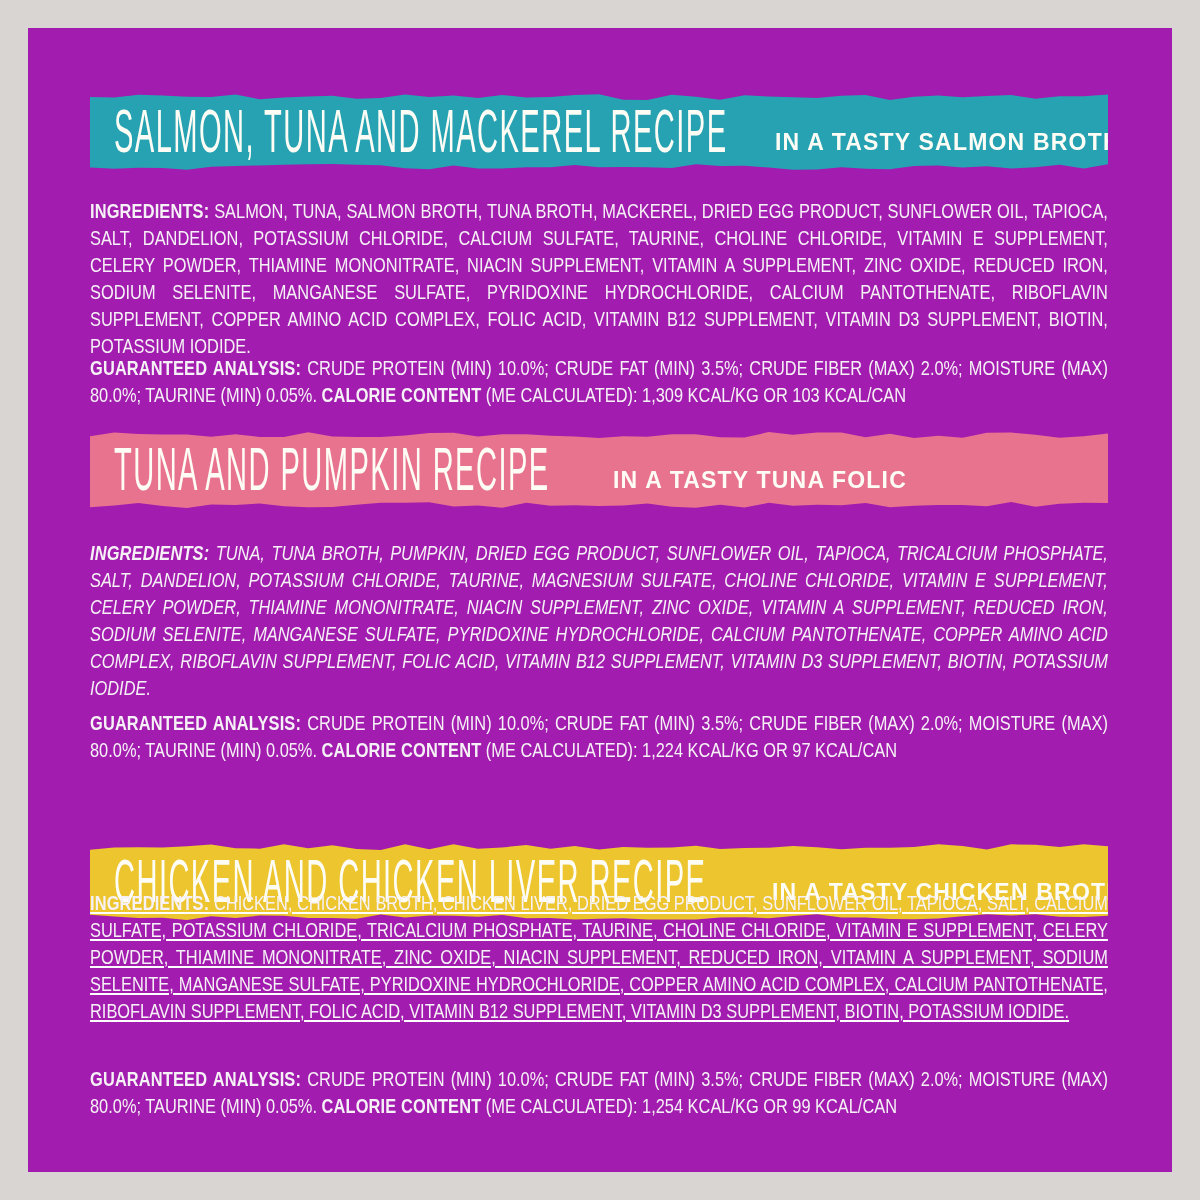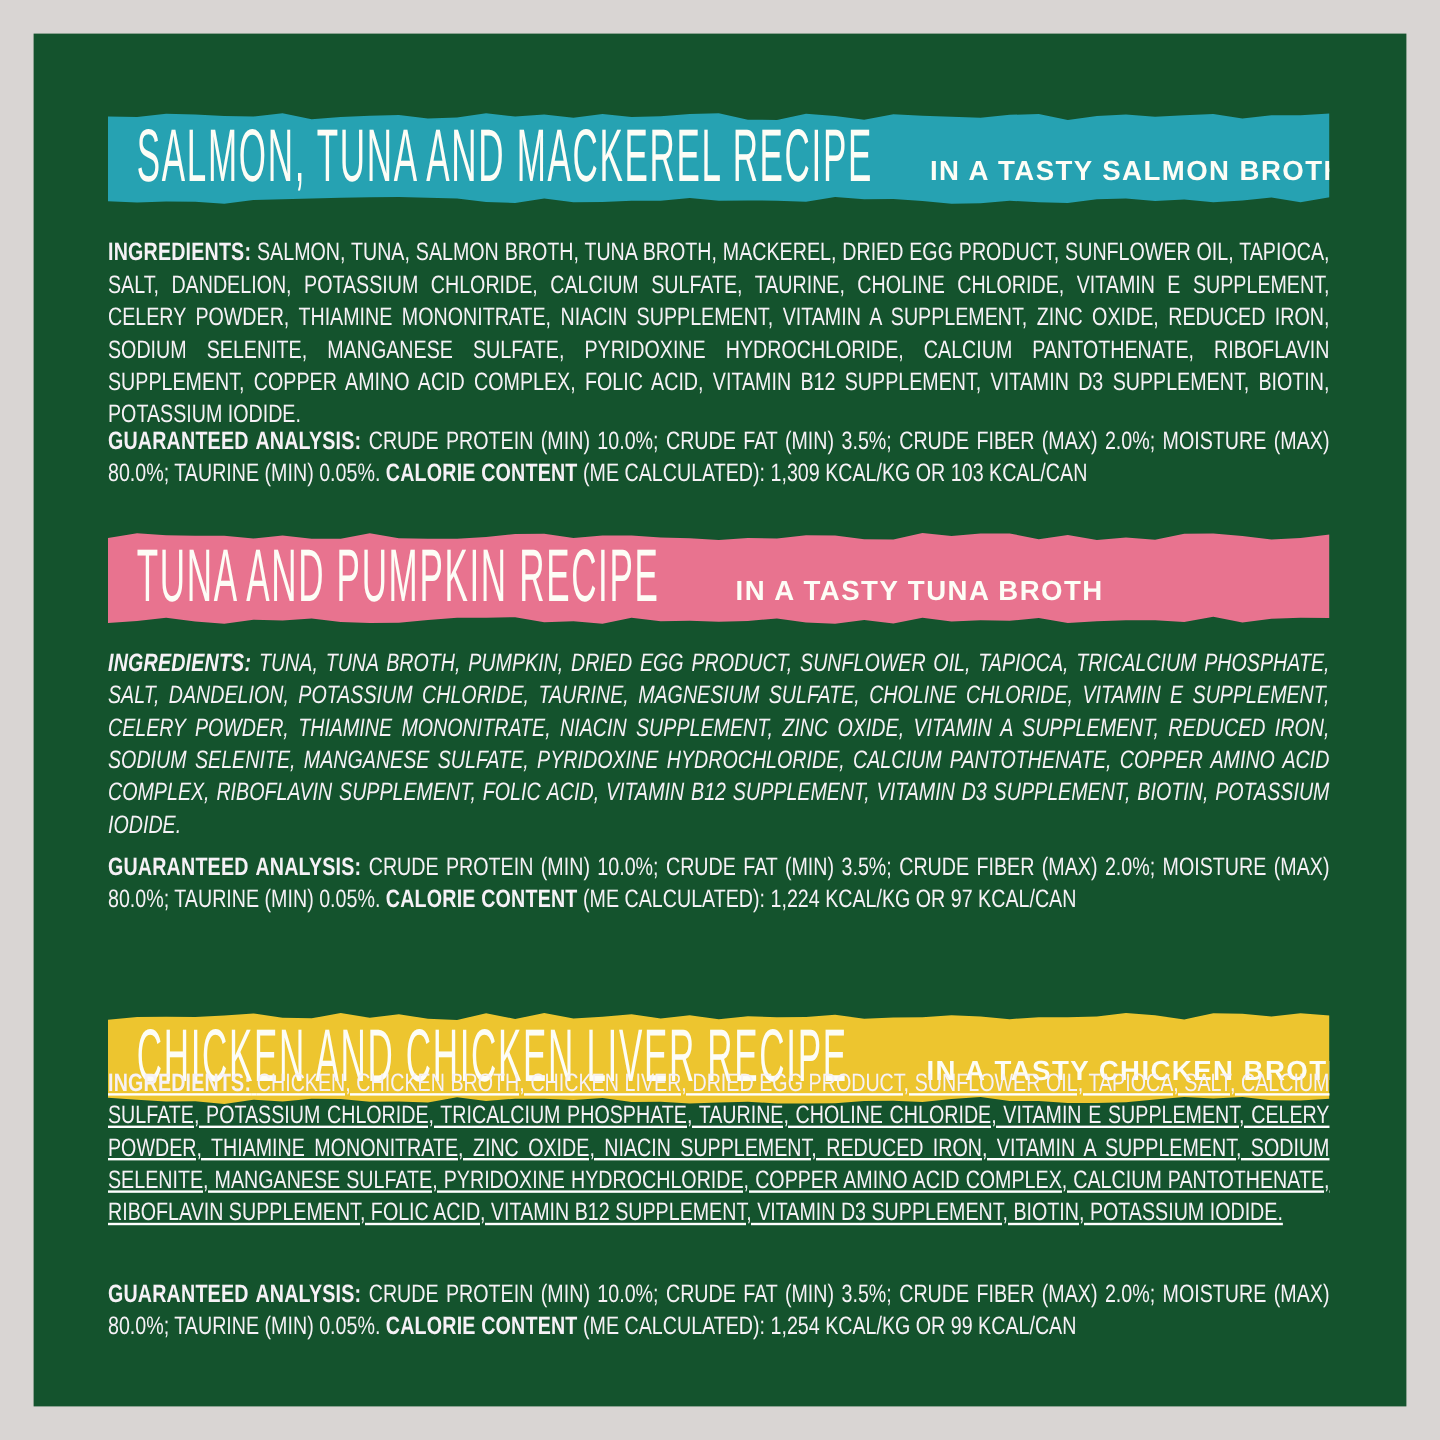--- a/index.html
+++ b/index.html
@@ -4,41 +4,41 @@
 <style>
   html,body{margin:0;padding:0;}
   body{
     width:1200px;height:1200px;position:relative;
     background:#d9d5d3;
     font-family:"Liberation Sans",sans-serif;
     overflow:hidden;
   }
   .panel{
     position:absolute;left:28px;top:28px;width:1144px;height:1144px;
-    background:#14532d;
+    background:#a21caf;
   }
   
   .banner{
     position:absolute;left:62px;width:1018px;height:76px;
   }
   .banner-title{
     position:absolute;left:24px;top:50%;
     transform:translateY(-52%) scaleX(0.47);
     transform-origin:left center;
     white-space:nowrap;
     font-size:62px;font-weight:400;letter-spacing:3px;
     color:#fdfdf6;line-height:1;
   }
   .banner-subtitle{
     position:absolute;bottom:14px;
     font-size:23px;font-weight:700;letter-spacing:1.2px;
     color:#fdfdf6;white-space:nowrap;
   }
   .s1 .banner{top:66px;}
-  .s2 .banner{top:416px;}
+  .s2 .banner{top:404px;}
   .s3 .banner{top:772px;margin-top:44px;}
   .s1 .banner-subtitle{left:685px;}
   .s2 .banner-subtitle{left:523px;}
   .s3 .banner-subtitle{left:682px;}
   
   .textblock{
     position:absolute;left:62px;width:1018px;
     color:#ffffff;
   }
   .textblock p{
@@ -70,21 +70,21 @@
       <p><b>INGREDIENTS:</b> <span>SALMON, TUNA, SALMON BROTH, TUNA BROTH, MACKEREL, DRIED EGG PRODUCT, SUNFLOWER OIL, TAPIOCA, SALT, DANDELION, POTASSIUM CHLORIDE, CALCIUM SULFATE, TAURINE, CHOLINE CHLORIDE, VITAMIN E SUPPLEMENT, CELERY POWDER, THIAMINE MONONITRATE, NIACIN SUPPLEMENT, VITAMIN A SUPPLEMENT, ZINC OXIDE, REDUCED IRON, SODIUM SELENITE, MANGANESE SULFATE, PYRIDOXINE HYDROCHLORIDE, CALCIUM PANTOTHENATE, RIBOFLAVIN SUPPLEMENT, COPPER AMINO ACID COMPLEX, FOLIC ACID, VITAMIN B12 SUPPLEMENT, VITAMIN D3 SUPPLEMENT, BIOTIN, POTASSIUM IODIDE.</span></p>
     </div>
     <div class="textblock analysis">
       <p><b>GUARANTEED ANALYSIS:</b> <span>CRUDE PROTEIN (MIN) 10.0%; CRUDE FAT (MIN) 3.5%; CRUDE FIBER (MAX) 2.0%; MOISTURE (MAX) 80.0%; TAURINE (MIN) 0.05%.</span> <b>CALORIE CONTENT</b> <span>(ME CALCULATED): 1,309 KCAL/KG OR 103 KCAL/CAN</span></p>
     </div>
   </div>
 
   <div class="section s2">
     <div class="banner torn" style="background: rgb(232, 115, 143); clip-path: polygon(0% 5.71%, 2.38% 0.52%, 4.76% 2.64%, 7.14% 3.3%, 9.52% 3.21%, 11.9% 6.36%, 14.29% 3.09%, 16.67% 6.56%, 19.05% 6.52%, 21.43% 0.42%, 23.81% 5.88%, 26.19% 6.43%, 28.57% 6.62%, 30.95% 4.52%, 33.33% 1.43%, 35.71% 1.03%, 38.1% 5.81%, 40.48% 2.86%, 42.86% 2.97%, 45.24% 5.08%, 47.62% 6.05%, 50% 7.78%, 52.38% 5.66%, 54.76% 6.33%, 57.14% 2.8%, 59.52% 2.9%, 61.9% 7.04%, 64.29% 7.35%, 66.67% 0.11%, 69.05% 3.51%, 71.43% 0.78%, 73.81% 0.64%, 76.19% 7.07%, 78.57% 2.4%, 80.95% 7.81%, 83.33% 5.05%, 85.71% 7.57%, 88.1% 0.97%, 90.48% 0.79%, 92.86% 3.6%, 95.24% 7.45%, 97.62% 5.63%, 100% 1.84%, 100% 93.43%, 97.62% 93.1%, 95.24% 94.38%, 92.86% 98.33%, 90.48% 92.08%, 88.1% 97.74%, 85.71% 95.91%, 83.33% 95.97%, 80.95% 96.89%, 78.57% 98.85%, 76.19% 93.43%, 73.81% 96.5%, 71.43% 95.8%, 69.05% 97.13%, 66.67% 93.24%, 64.29% 99.44%, 61.9% 95.73%, 59.52% 99.78%, 57.14% 98.43%, 54.76% 93.92%, 52.38% 96.79%, 50% 97.44%, 47.62% 96.34%, 45.24% 96.92%, 42.86% 93.13%, 40.48% 99.67%, 38.1% 96.85%, 35.71% 98.18%, 33.33% 92.57%, 30.95% 93.24%, 28.57% 93.24%, 26.19% 95.71%, 23.81% 98.76%, 21.43% 98.99%, 19.05% 97.77%, 16.67% 94.08%, 14.29% 96.09%, 11.9% 95.39%, 9.52% 99.86%, 7.14% 97.21%, 4.76% 93.26%, 2.38% 96.77%, 0% 99.02%);">
       <div class="banner-title">TUNA AND PUMPKIN RECIPE</div>
-      <div class="banner-subtitle">IN A TASTY TUNA BROTH</div>
+      <div class="banner-subtitle">IN A TASTY TUNA FOLIC</div>
     </div>
     <div class="textblock ingredients">
       <p><b>INGREDIENTS:</b> <span>TUNA, TUNA BROTH, PUMPKIN, DRIED EGG PRODUCT, SUNFLOWER OIL, TAPIOCA, TRICALCIUM PHOSPHATE, SALT, DANDELION, POTASSIUM CHLORIDE, TAURINE, MAGNESIUM SULFATE, CHOLINE CHLORIDE, VITAMIN E SUPPLEMENT, CELERY POWDER, THIAMINE MONONITRATE, NIACIN SUPPLEMENT, ZINC OXIDE, VITAMIN A SUPPLEMENT, REDUCED IRON, SODIUM SELENITE, MANGANESE SULFATE, PYRIDOXINE HYDROCHLORIDE, CALCIUM PANTOTHENATE, COPPER AMINO ACID COMPLEX, RIBOFLAVIN SUPPLEMENT, FOLIC ACID, VITAMIN B12 SUPPLEMENT, VITAMIN D3 SUPPLEMENT, BIOTIN, POTASSIUM IODIDE.</span></p>
     </div>
     <div class="textblock analysis">
       <p><b>GUARANTEED ANALYSIS:</b> <span>CRUDE PROTEIN (MIN) 10.0%; CRUDE FAT (MIN) 3.5%; CRUDE FIBER (MAX) 2.0%; MOISTURE (MAX) 80.0%; TAURINE (MIN) 0.05%.</span> <b>CALORIE CONTENT</b> <span>(ME CALCULATED): 1,224 KCAL/KG OR 97 KCAL/CAN</span></p>
     </div>
   </div>
 
   <div class="section s3">

